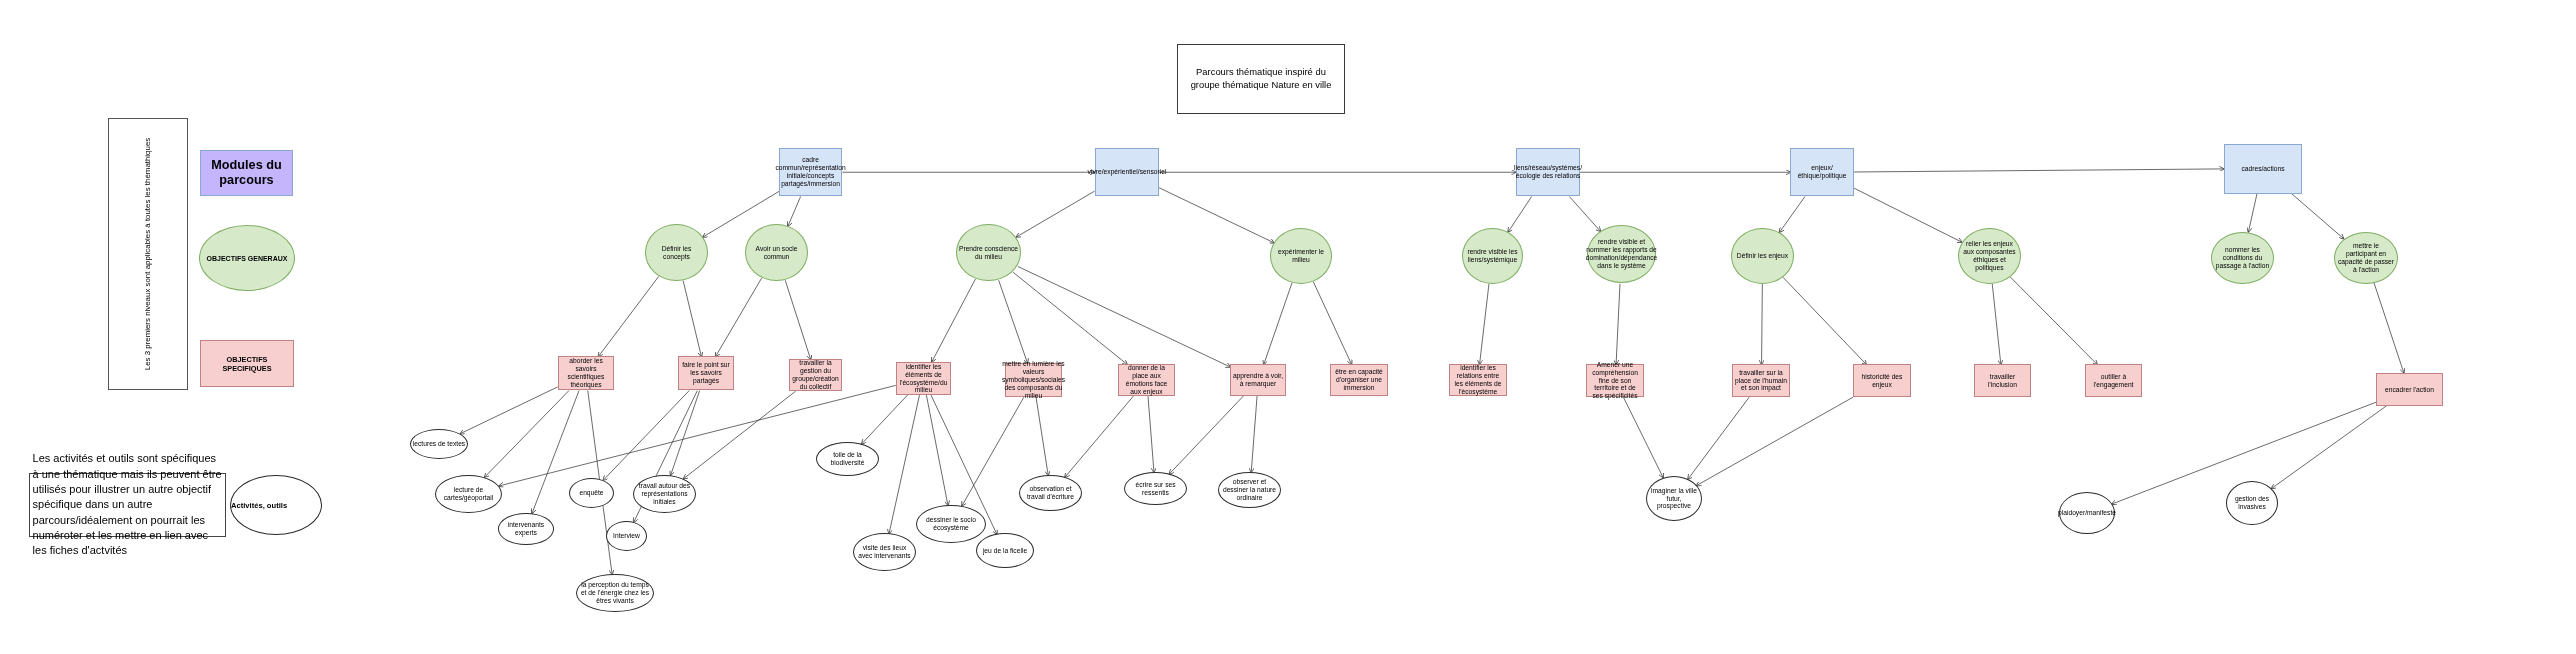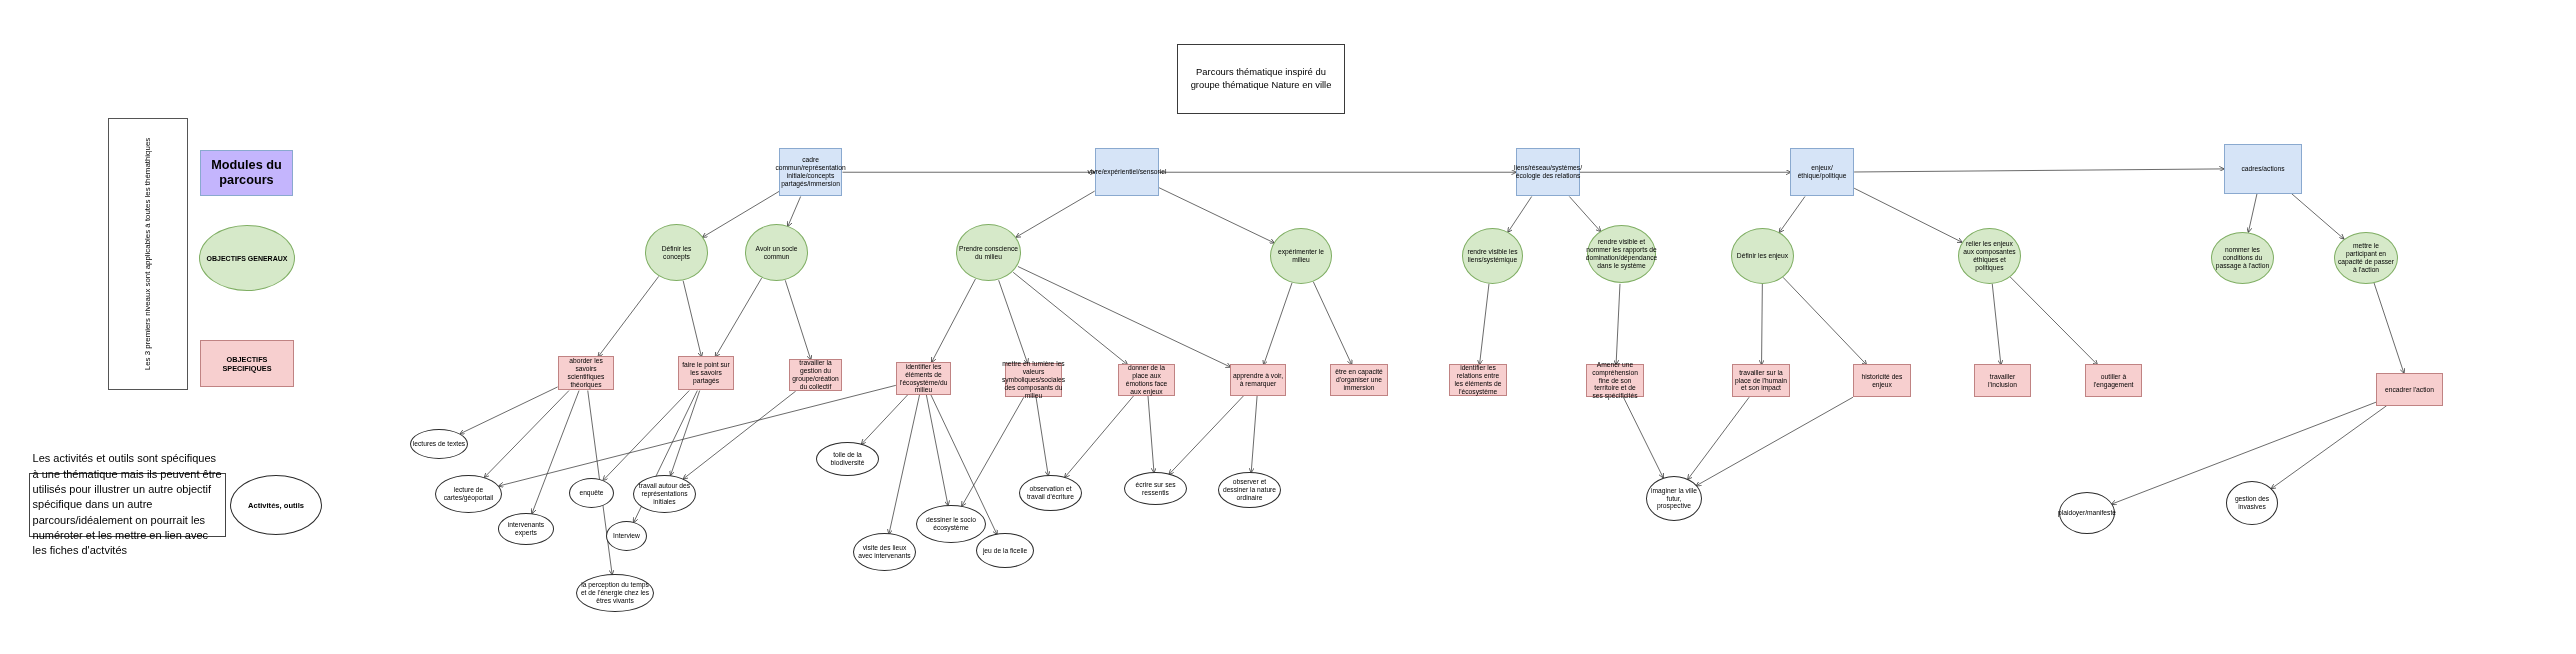--- a/index.html
+++ b/index.html
@@ -41,21 +41,21 @@
       align-items:center;justify-content:center;text-align:center;font-weight:bold;font-size:7px;}
   #legend-os{position:absolute;left:200px;top:340px;width:92px;height:45px;
       background:#f7cfcf;border:0.6px solid #c08383;display:flex;align-items:center;
       justify-content:center;text-align:center;font-weight:bold;font-size:7.3px;}
   #legend-note{position:absolute;left:1.2px;top:473px;width:197px;height:64px;
       background:#fff;border:0.6px solid #444;display:flex;align-items:center;
       justify-content:center;font-size:11px;line-height:1.4;padding:2.4px;
       box-sizing:border-box;margin-left:28px;}
   #legend-act{position:absolute;left:230px;top:475px;width:90px;height:58px;
       background:#fff;border:0.6px solid #2b2b2b;border-radius:50%;display:flex;
-      align-items:center;justify-content:center;text-align:center;font-weight:bold;font-size:7.6px;}
+      align-items:center;justify-content:flex-start;text-align:center;font-weight:bold;font-size:7.6px;}
 
   #title-box{position:absolute;left:1177px;top:4.8px;width:168px;height:70px;
       background:#fff;border:0.6px solid #3a3a3a;display:flex;align-items:center;
       justify-content:center;text-align:center;font-size:9.4px;line-height:1.35;padding:2.4px;
       box-sizing:border-box;margin-top:39px;}
 </style>
 </head>
 <body>
 
 <div id="canvas">

